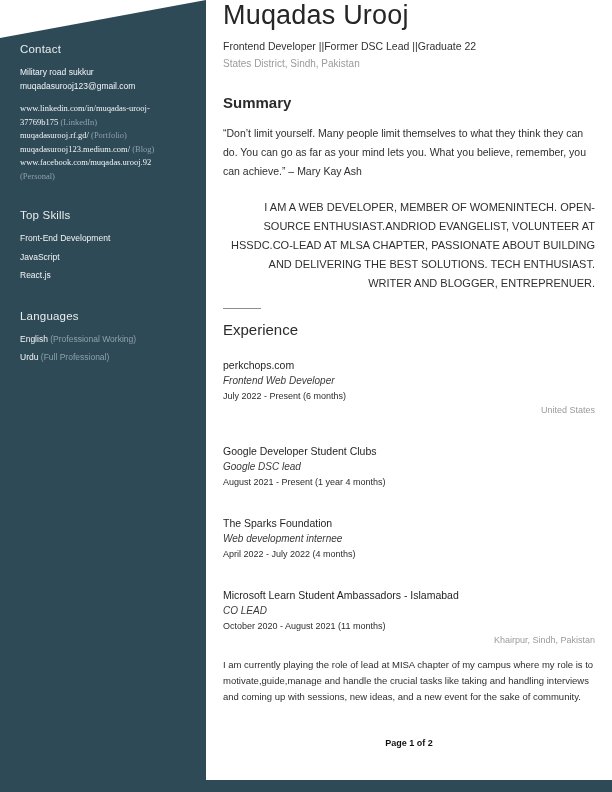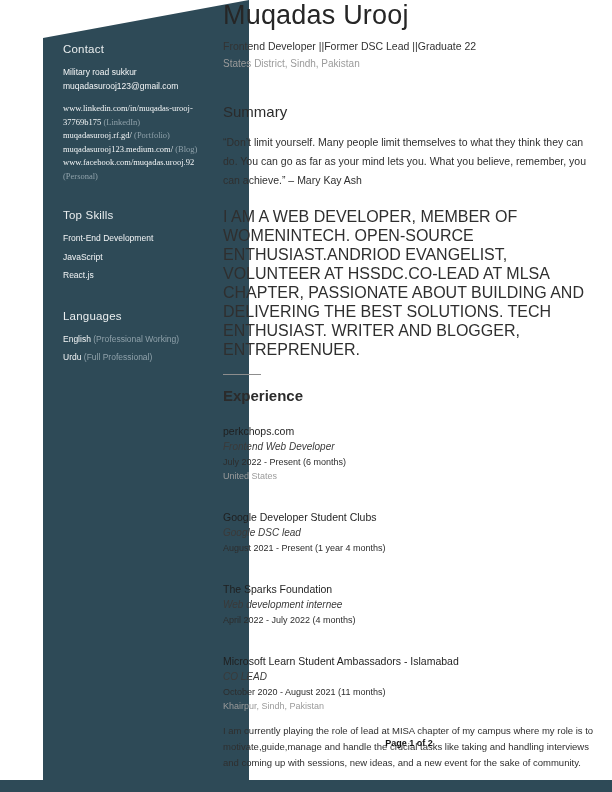--- a/index.html
+++ b/index.html
@@ -11,21 +11,20 @@
   }
   .page { position:relative; width:612px; height:792px; background:#ffffff; overflow:hidden; }
 
   
   .sidebar {
     position:absolute; left:0; top:0; width:206px; height:792px;
     background:#2e4a57;
     clip-path:polygon(0 38px, 100% 0, 100% 100%, 0 100%);
     padding:43px 22px 20px 20px;
     color:#f0f3f4;
-    margin-left:43px;
   }
   .sb-section { margin-bottom:0; }
   .sb-heading {
     font-size:11.5px; font-weight:400; color:#e9edee;
     letter-spacing:.2px; margin-bottom:11px;
   }
   .sb-text { font-size:8.5px; line-height:13.5px; color:#f3f5f6; }
   .sb-block { margin-bottom:9px; }
   .link-item { font-size:8.5px; line-height:13.5px; color:#f3f5f6; word-wrap:break-word;font-family:Liberation Serif, serif; }
   .dim { color:#8fa1aa; }
@@ -42,31 +41,31 @@
   }
 
   
   .main {
     position:absolute; left:223px; top:0; width:372px; height:780px;
   }
   .name { font-size:27px; font-weight:400; color:#262626; letter-spacing:.2px; }
   .headline { font-size:10.5px; color:#333333; margin-top:9px; }
   .location { font-size:10px; color:#9b9b9b; margin-top:6px; }
   .section-heading { font-size:15px; font-weight:400; color:#2b2b2b; }
-  .summary-heading { margin-top:34px; }
+  .summary-heading { margin-top:25px;font-weight:bold; }
   .summary-quote { font-size:10.5px; line-height:19px; color:#2f2f2f; margin-top:13px; }
-  .summary-body  { font-size:16px; line-height:19px; color:#2f2f2f; margin-top:17px; }
+  .summary-body  { font-size:11px; line-height:19px; color:#2f2f2f; margin-top:17px;text-align:right; }
   .divider { width:38px; border-top:1px solid #8d8d8d; margin-top:15px; }
-  .experience-heading { margin-top:12px;font-weight:bold; }
+  .experience-heading { margin-top:12px; }
   .exp-list { margin-top:21px; }
   .exp-entry { margin-bottom:30px; }
   .exp-company { font-size:10.5px; color:#1f1f1f; }
   .exp-role { font-size:10px; color:#3a3a3a; margin-top:4px;font-style:italic; }
   .exp-dates { font-size:9px; color:#2d2d2d; margin-top:5px; }
-  .exp-loc { font-size:9px; color:#9b9b9b; margin-top:4px; }
+  .exp-loc { font-size:9px; color:#9b9b9b; margin-top:4px;text-align:right; }
   .exp-desc { font-size:9.5px; line-height:16px; color:#2f2f2f; margin-top:12px; }
   .page-num {
     position:absolute; left:223px; top:738px; width:372px;
     text-align:center; font-size:9px; font-weight:bold; color:#111111;
   }
 </style>
 </head>
 <body>
 
 <div class="page">

